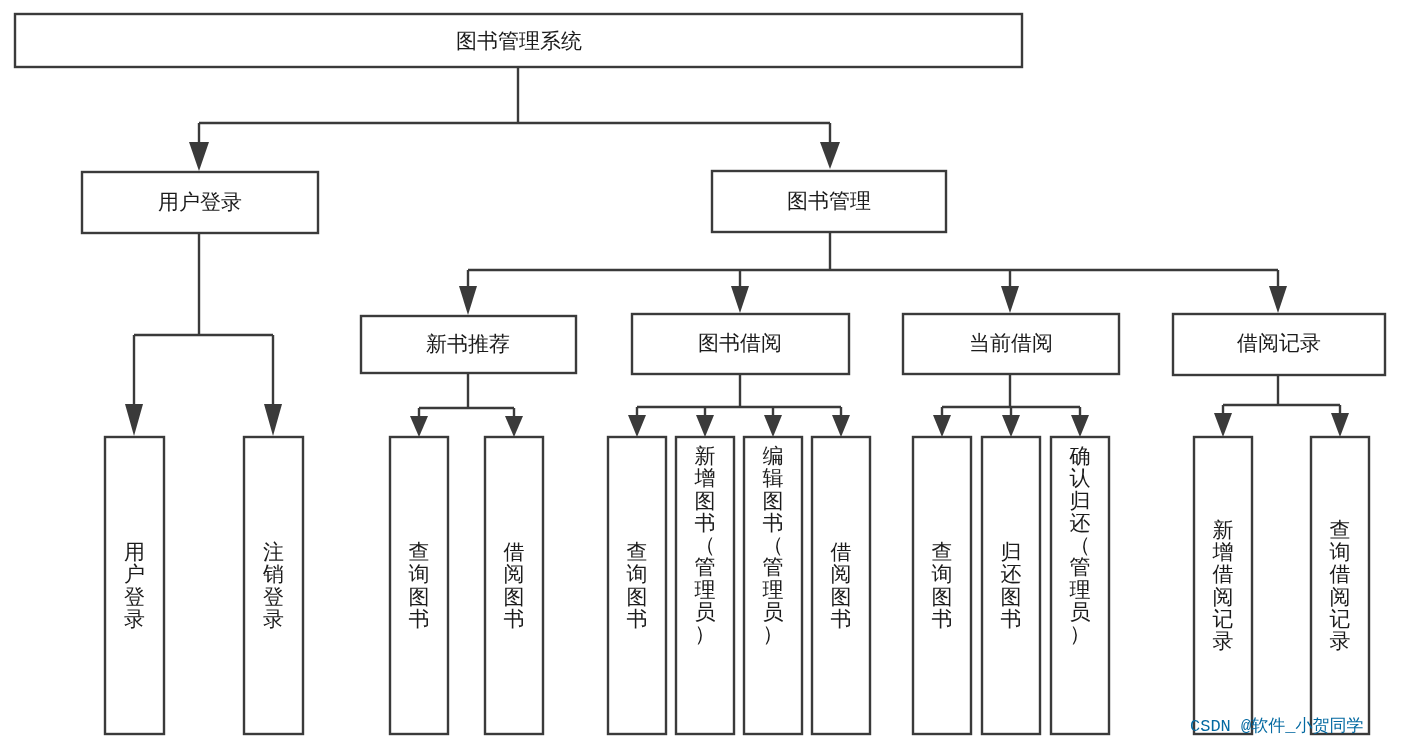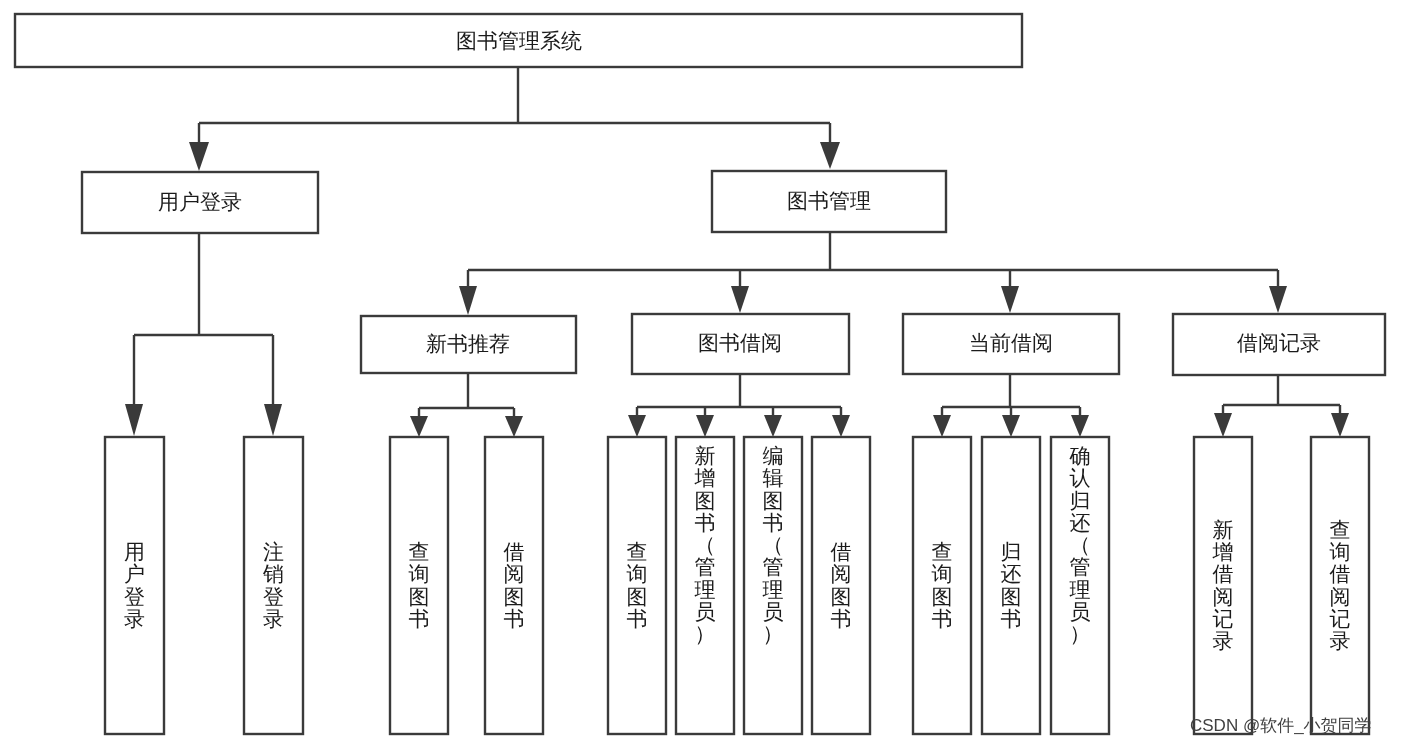--- a/index.html
+++ b/index.html
@@ -60,22 +60,22 @@
     pointer-events: none;
     white-space: nowrap;
   }
   .vert-text-wrap span {
     display: block;
   }
   .watermark {
     position: absolute;
     left: 1190px;
     top: 714px;
-    color: #404040;
-    font-family: Liberation Sans, sans-serif;
+    color: #0369a1;
+    font-family: Liberation Mono, monospace;
     font-size: 17px;
     white-space: nowrap;
     pointer-events: none;
   }
 </style>
 </head>
 <body>
 
 <div id="stage">
 

